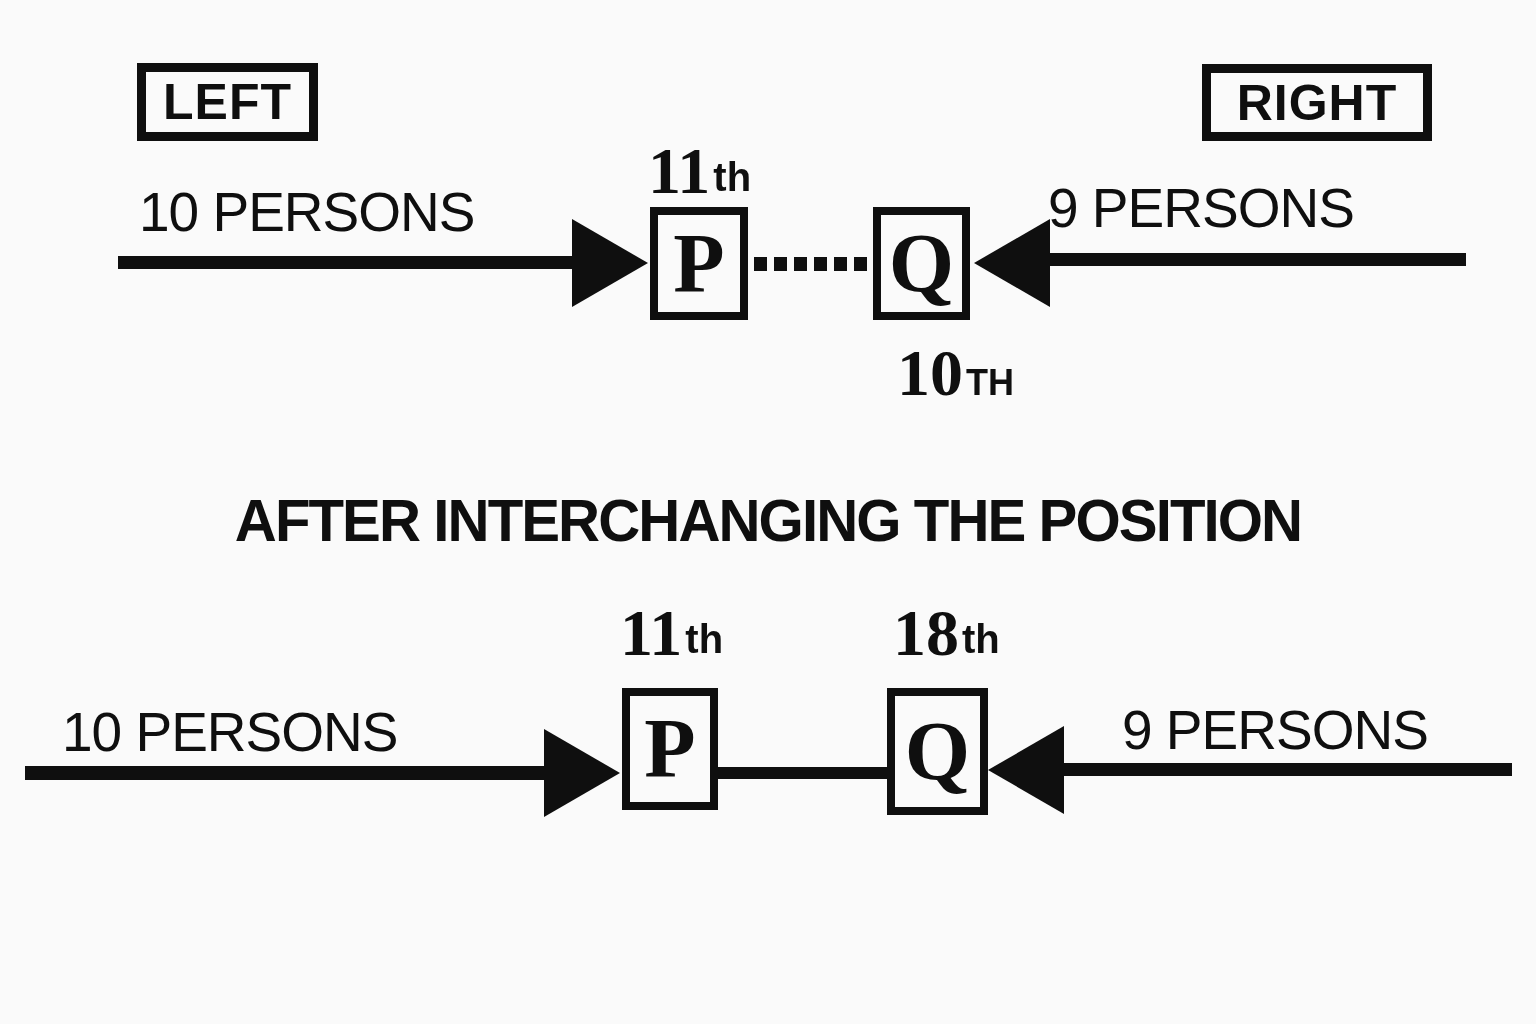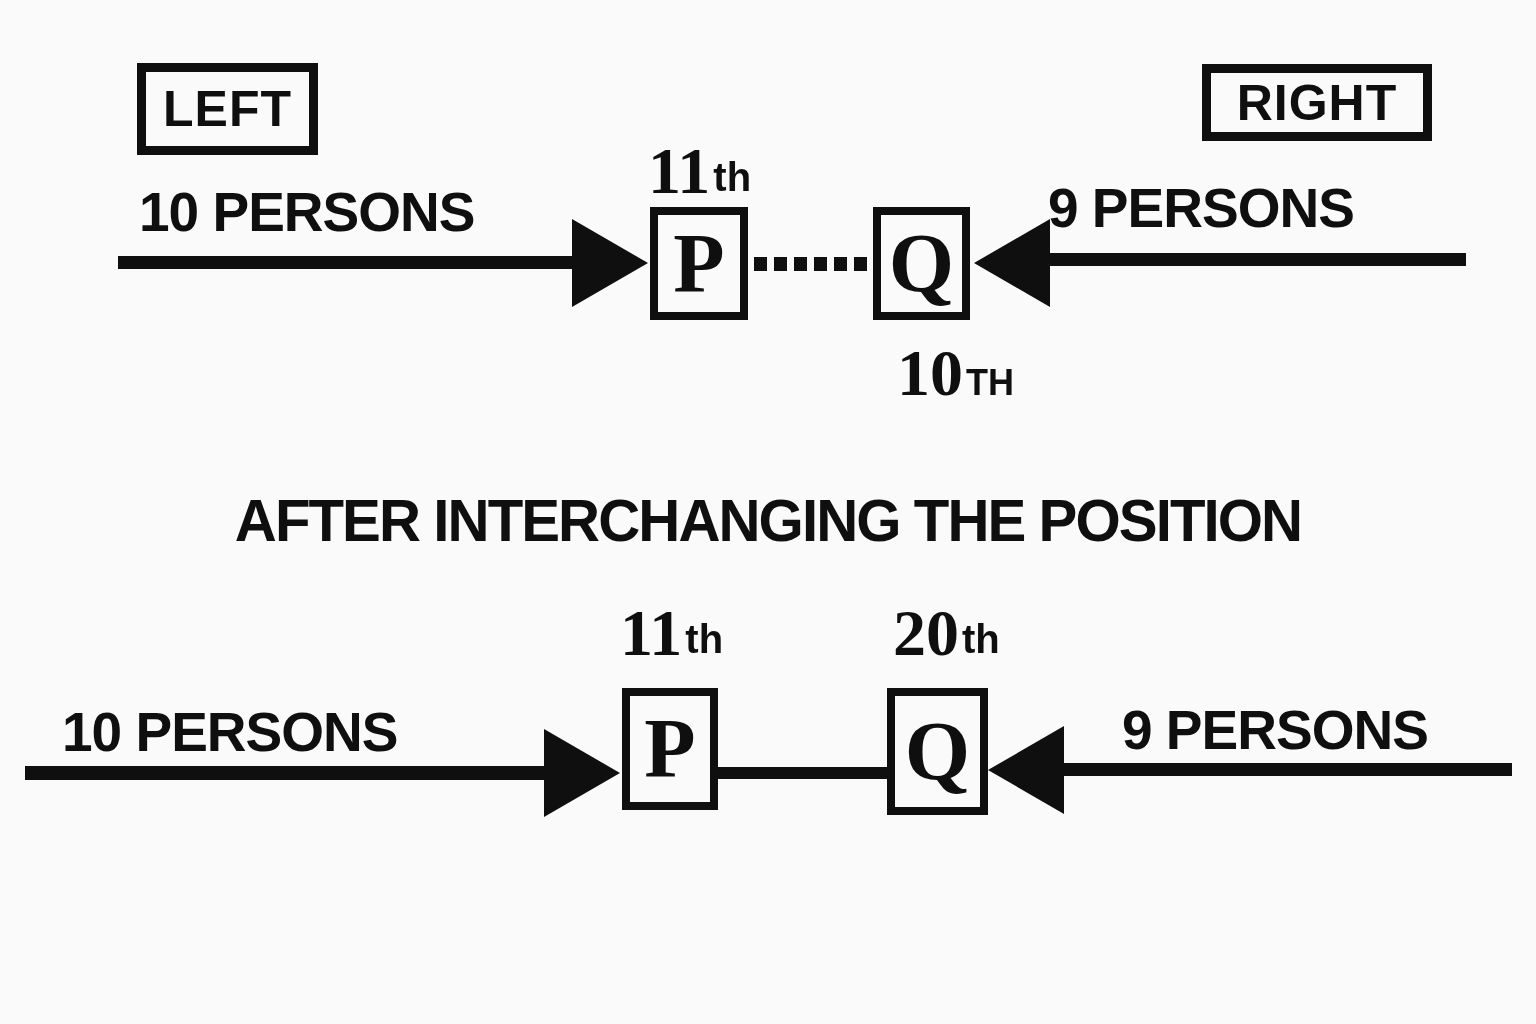--- a/index.html
+++ b/index.html
@@ -22,21 +22,21 @@
     align-items: center;
     justify-content: center;
     font-weight: bold;
     font-size: 50px;
     letter-spacing: 1px;
     background: transparent;
   }
   
   .count-text {
     position: absolute;
-    font-weight: bold;
+    font-weight: normal;
     font-size: 55px;
     letter-spacing: -1px;
     white-space: nowrap;
   }
   
   .shaft {
     position: absolute;
     background: #0f0f0f;
   }
   
@@ -116,21 +116,21 @@
     letter-spacing: -2px;
     transform: scaleX(0.97);
     white-space: nowrap;
   }
 </style>
 </head>
 <body>
 
 <div class="canvas">
 
-  <div class="frame-label" style="left:137px; top:63px; width:181px; height:92px;">
+  <div class="frame-label" style="left:137px; top:63px; width:181px; height:78px;">
     <span>LEFT</span>
   </div>
 
   <div class="frame-label" style="left:1202px; top:64px; width:230px; height:77px;">
     <span>RIGHT</span>
   </div>
 
   <div class="count-text" style="left:139px; top:180px;">10 PERSONS</div>
 
   <div class="count-text" style="left:1048px; top:176px;">9 PERSONS</div>
@@ -179,21 +179,21 @@
     <span class="num">11</span>
       <span class="sup">th</span>
   </div>
   <div class="person-box" style="left:622px; top:688px; width:96px; height:122px;">
     <span>P</span>
   </div>
 
   <div class="shaft" style="left:714px; top:767px; width:177px; height:12px;"></div>
 
   <div class="pos-label" style="left:893px; top:600px;">
-    <span class="num">20</span>
+    <span class="num">18</span>
       <span class="sup">th</span>
   </div>
   <div class="person-box" style="left:887px; top:688px; width:101px; height:127px;">
     <span>Q</span>
   </div>
 
   <div class="head left" style="left:988px; top:726px;"></div>
   <div class="shaft" style="left:1062px; top:763px; width:450px; height:13px;"></div>
 
 </div>

